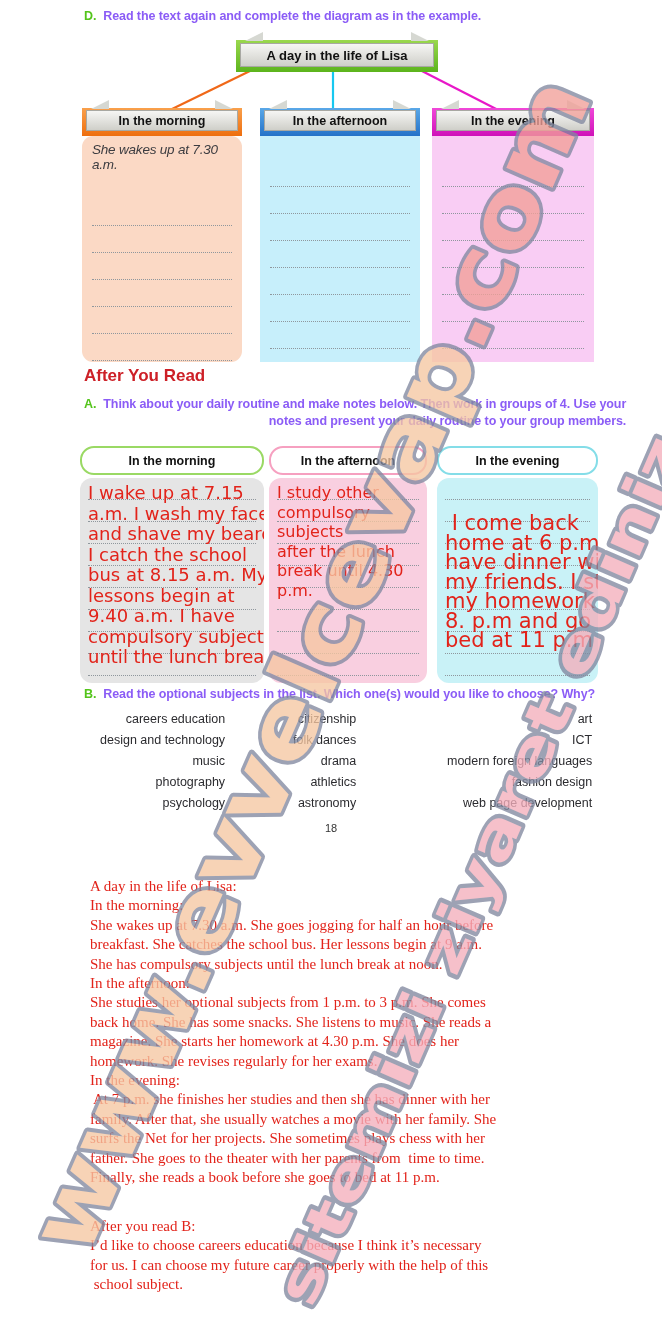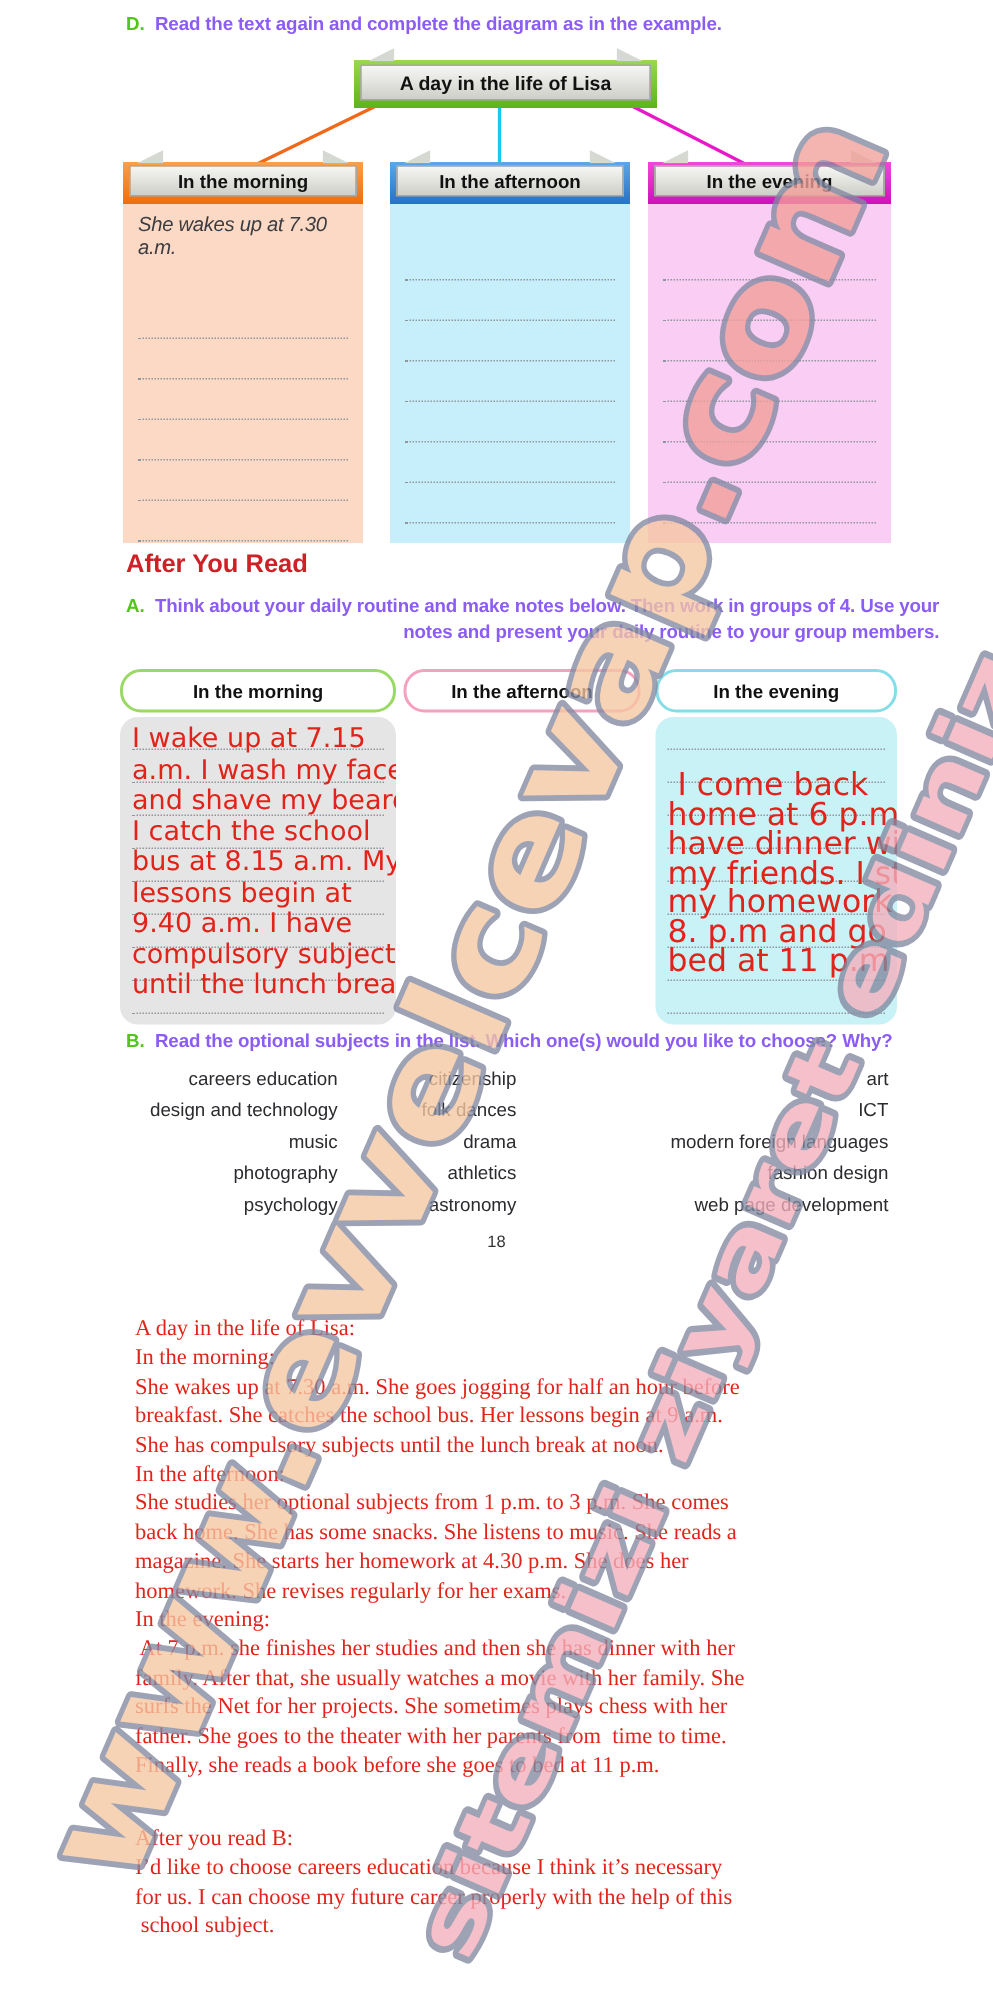--- a/index.html
+++ b/index.html
@@ -21,21 +21,21 @@
   .flag{position:absolute;top:-8px;width:18px;height:9px;background:#d6d8d2;}
   .flag.l{left:9px;clip-path:polygon(100% 0,100% 100%,0 100%);}
   .flag.r{right:9px;clip-path:polygon(0 0,100% 100%,0 100%);}
   .dia-col{position:absolute;top:70px;width:160px;z-index:1;}
   .ribbon{position:relative;height:28px;}
   .ribbon .rlabel{top:2px;bottom:5px;font-size:12.5px;}
   .rb-orange{background:linear-gradient(180deg,#f9a04c,#ee6e0e);}
   .rb-blue{background:linear-gradient(180deg,#5aa8e8,#2572c8);}
   .rb-magenta{background:linear-gradient(180deg,#f048d8,#cf12b8);}
   .dia-body{position:relative;height:226px;padding:6px 10px 0;box-sizing:border-box;overflow:hidden;}
-  .bg-peach{background:#fbd9c5;}
+  .bg-peach{background:#fbd9c5;border-radius:11px;}
   .bg-lcyan{background:#c7effb;}
   .bg-lpink{background:#f9cdf4;}
   .example{font-style:italic;font-size:13.5px;color:#3c3c40;letter-spacing:-0.2px;}
   .rl{height:26px;border-bottom:1.5px dotted #8f979d;}
   .sp27{height:27px;} .sp18{height:18px;}
   
   .ayr{position:absolute;left:84px;top:366px;margin:0;font-size:17px;font-weight:bold;color:#cd2027;}
   .notes{position:absolute;left:0;top:446px;width:662px;height:240px;}
   .card{position:absolute;top:0;}
   .pill{height:25px;border-radius:14px;background:#fff;display:flex;align-items:center;justify-content:center;
@@ -48,21 +48,21 @@
   .c-green .pill{border:2px solid #9ad964;} .c-green .body{background:#e5e5e5;}
   .c-pink  .pill{border:2px solid #f6a0c0;} .c-pink  .body{background:#f9cfe0;}
   .c-cyan  .pill{border:2px solid #84dde8;} .c-cyan  .body{background:#c9f2f7;}
   .a1{font-size:18px;line-height:20.5px;}
   .a2{font-size:16px;line-height:19.5px;}
   .a3{font-size:21px;line-height:19.5px;margin-top:31px;}
   
   .subjects{position:absolute;top:712px;left:0;width:662px;}
   .subjects ul{list-style:none;margin:0;padding:0;position:absolute;top:0;text-align:right;}
   .subjects li{height:21px;font-size:12.5px;color:#2b2b2f;}
-  .scol1{left:100px;} .scol2{left:281px;} .scol3{left:447px;}
+  .scol1{left:100px;} .scol2{left:293px;} .scol3{left:447px;}
   .pageno{position:absolute;left:0;top:822px;width:662px;text-align:center;font-size:11px;color:#333;}
   
   .redblock{position:absolute;left:90px;white-space:pre;
             font-family:Liberation Serif, serif;font-size:15px;line-height:19.4px;color:#e2231a;}
   .rb1{top:877px;} .rb2{top:1217px;}
   
   .wm{position:absolute;left:0;top:0;z-index:50;pointer-events:none;}
 </style>
 </head>
 <body>
@@ -174,20 +174,39 @@
 I catch the school
 bus at 8.15 a.m. My
 lessons begin at
 9.40 a.m. I have
 compulsory subjects
 until the lunch break.</div>
       </div>
     </div>
     <div class="card c-pink" style="left:269px;width:158px;">
       <div class="pill">In the afternoon</div>
+      <div class="body">
+        <div class="ruled">
+          <div class="rl2"></div>
+            <div class="rl2"></div>
+          <div class="rl2"></div>
+            <div class="rl2"></div>
+          <div class="rl2"></div>
+            <div class="rl2"></div>
+          <div class="rl2"></div>
+            <div class="rl2"></div>
+          <div class="rl2"></div>
+        </div>
+        <div class="answer a2">I study other
+compulsory
+subjects
+after the lunch
+break until 4.30
+p.m.</div>
+      </div>
     </div>
     <div class="card c-cyan" style="left:437px;width:161px;">
       <div class="pill">In the evening</div>
       <div class="body">
         <div class="ruled">
           <div class="rl2"></div>
             <div class="rl2"></div>
           <div class="rl2"></div>
             <div class="rl2"></div>
           <div class="rl2"></div>

